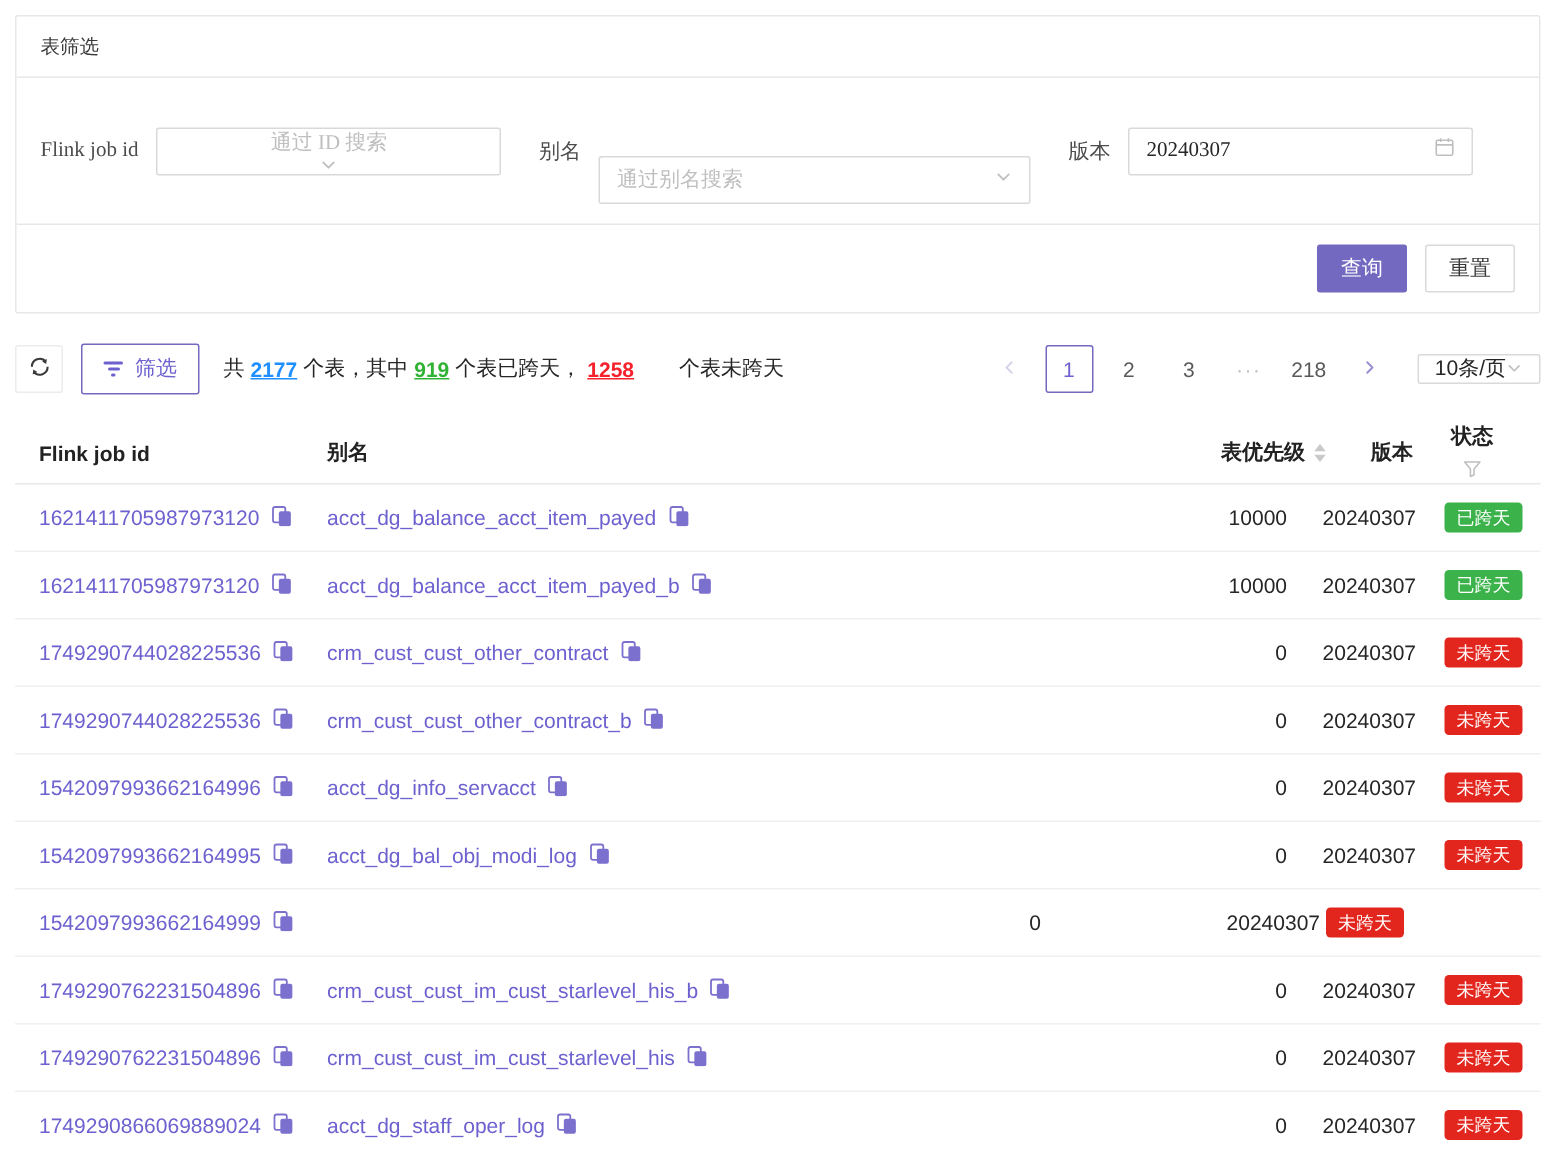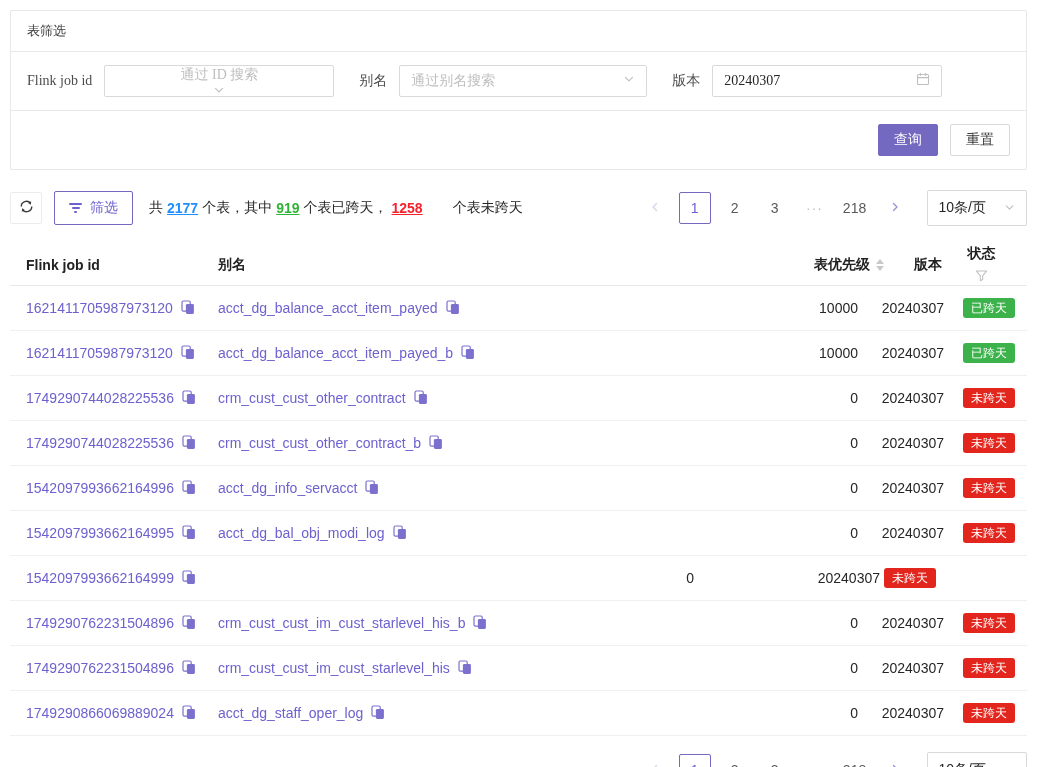--- a/index.html
+++ b/index.html
@@ -18,21 +18,21 @@
   .filter-card{border:1px solid var(--border);border-radius:2px;background:#fff;font-family:Liberation Serif, serif;}
   .card-title{padding:11px 16px;font-size:13px;color:#3a3a3a;border-bottom:1px solid var(--border);}
   .card-body{display:flex;align-items:center;padding:13px 16px;}
   .field{display:flex;align-items:center;}
   .field + .field{margin-left:25px;}
   .field label{margin-right:12px;color:#4c4c4c;white-space:nowrap;}
   .control{height:32px;border:1px solid var(--ctl-border);border-radius:2px;background:#fff;
     display:flex;align-items:center;padding:0 11px;cursor:pointer;}
   .control .placeholder{color:var(--muted);flex:1;}
   .control .value{color:var(--text);flex:1;}
-  .w-id{width:230px;flex-direction:column;} .w-alias{width:248px;} .w-version{width:230px;}
+  .w-id{width:230px;flex-direction:column;} .w-alias{width:288px;margin-top:39px;} .w-version{width:230px;}
   .card-footer{border-top:1px solid var(--border);padding:13px 16px;display:flex;justify-content:flex-end;gap:12px;}
   .btn{height:32px;padding:0 15px;font-size:14px;border-radius:2px;border:1px solid var(--ctl-border);
     background:#fff;color:#3a3a3a;cursor:pointer;font-family:inherit;}
   .btn.primary{background:var(--accent);border-color:var(--accent);color:#fff;}
 
   
   .toolbar{margin-top:20px;display:flex;align-items:center;}
   .icon-btn{width:32px;height:32px;border:1px solid #ececec;border-radius:2px;background:#fff;
     display:flex;align-items:center;justify-content:center;cursor:pointer;}
   .filter-btn{margin-left:12px;height:34px;padding:0 14px;border:1px solid var(--accent);
@@ -46,22 +46,22 @@
   .num{font-weight:bold;text-decoration:underline;}
   .num.blue{color:var(--blue);} .num.green{color:var(--green);} .num.red{color:var(--red);}
 
   
   .pager{display:flex;align-items:center;gap:8px;}
   .toolbar .pager{margin-left:auto;}
   .pg{min-width:32px;height:32px;border:none;background:transparent;color:#595959;font-size:14px;
     border-radius:2px;display:flex;align-items:center;justify-content:center;cursor:pointer;font-family:inherit;}
   .pg.active{border:1px solid var(--accent);color:var(--link);background:#fff;}
   .pg.ellipsis{color:var(--muted);letter-spacing:1px;cursor:default;}
-  .page-size{margin-left:8px;height:36px;border:1px solid var(--ctl-border);border-radius:2px;
-    padding:0 11px;display:flex;align-items:center;gap:18px;cursor:pointer;background:#fff;}
+  .page-size{margin-left:8px;height:20px;border:1px solid var(--ctl-border);border-radius:2px;
+    padding:0 11px;display:flex;align-items:center;gap:0;cursor:pointer;background:#fff;}
 
   
   .table{margin-top:18px;}
   .thead,.trow{display:grid;grid-template-columns:196px 1fr 164px 64px 79px;align-items:center;}
   .thead{height:42px;border-bottom:1px solid var(--border);font-weight:bold;color:#222;}
   .th{display:flex;align-items:center;}
   .trow{height:45px;border-bottom:1px solid #f0f0f0;}
   .c1{padding-left:16px;} .c2{padding-left:12px;}
   .th.c3{justify-content:flex-end;gap:6px;align-items:center;}
   .th.c4{justify-content:flex-end;padding-right:6px;}

